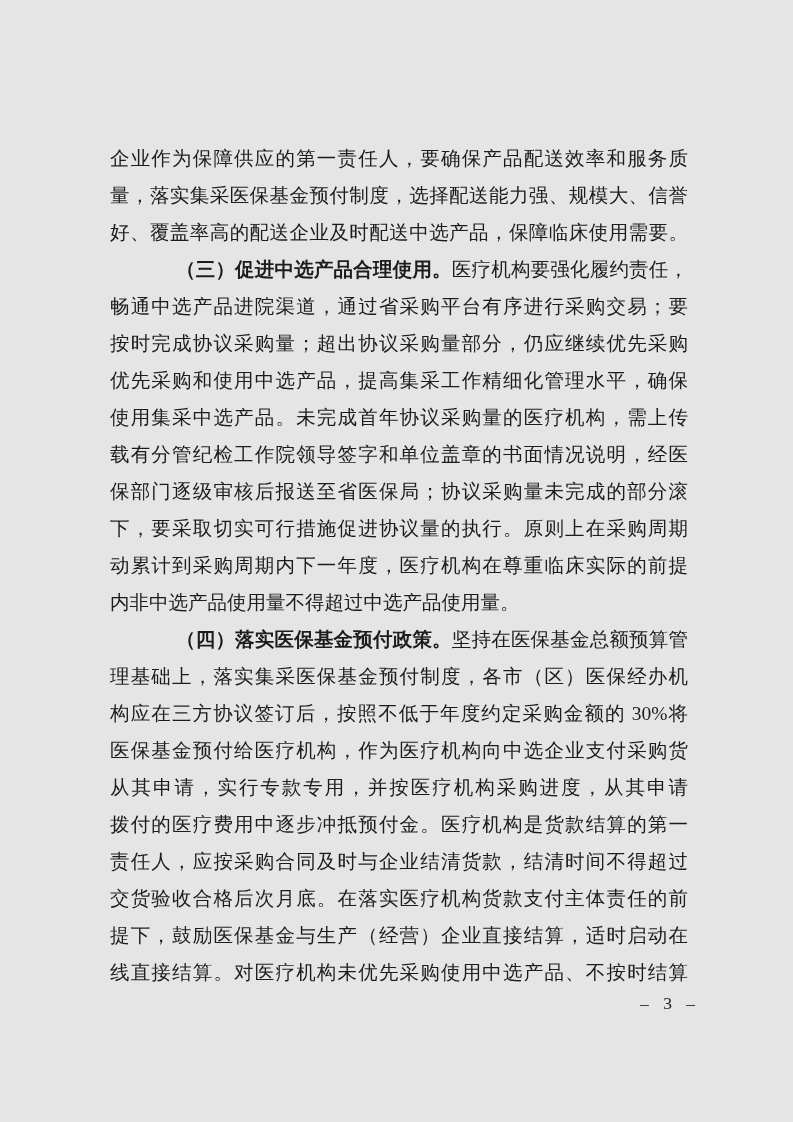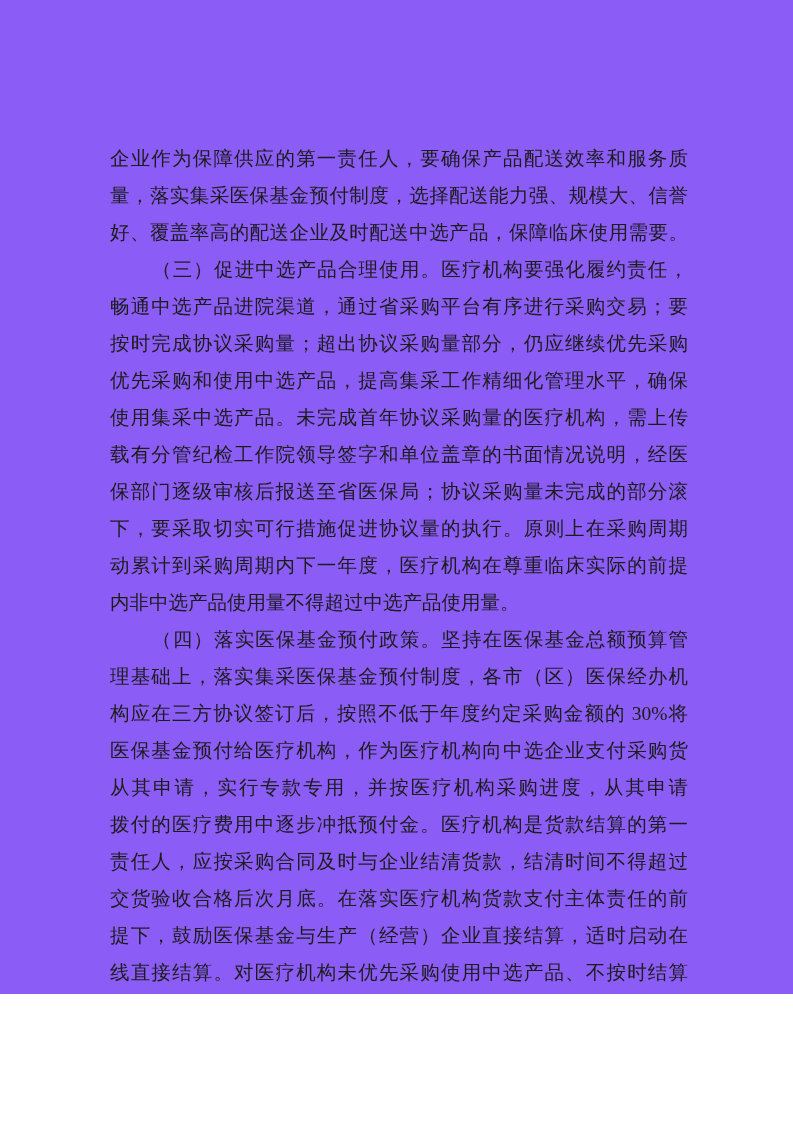--- a/index.html
+++ b/index.html
@@ -3,22 +3,22 @@
 <meta charset="utf-8">
 <style>
   html, body {
     margin: 0;
     padding: 0;
     background: #ffffff;
   }
   .page {
     position: relative;
     width: 793px;
-    height: 994px;
-    background: #8b5cf6;
+    height: 1122px;
+    background: #e5e5e5;
     overflow: hidden;
     font-family: "Liberation Serif", "DejaVu Serif", serif;
     color: #1c1c1c;
   }
   .text-block {
     position: absolute;
     left: 110px;
     top: 140px;
     width: 578px;
   }
@@ -31,21 +31,22 @@
     text-justify: inter-character;
     overflow: hidden;
   }
   .line.fill {
     text-align-last: justify;
   }
   .line.indent {
     text-indent: 42px;
   }
   .bold {
-    font-weight: normal;
+    font-weight: bold;
+    margin-left: 24px;
   }
   .page-number {
     position: absolute;
     left: 640px;
     top: 993px;
     font-size: 17.5px;
     letter-spacing: 5px;
     color: #1c1c1c;
     font-family: "Liberation Serif", "DejaVu Serif", serif;
   }

